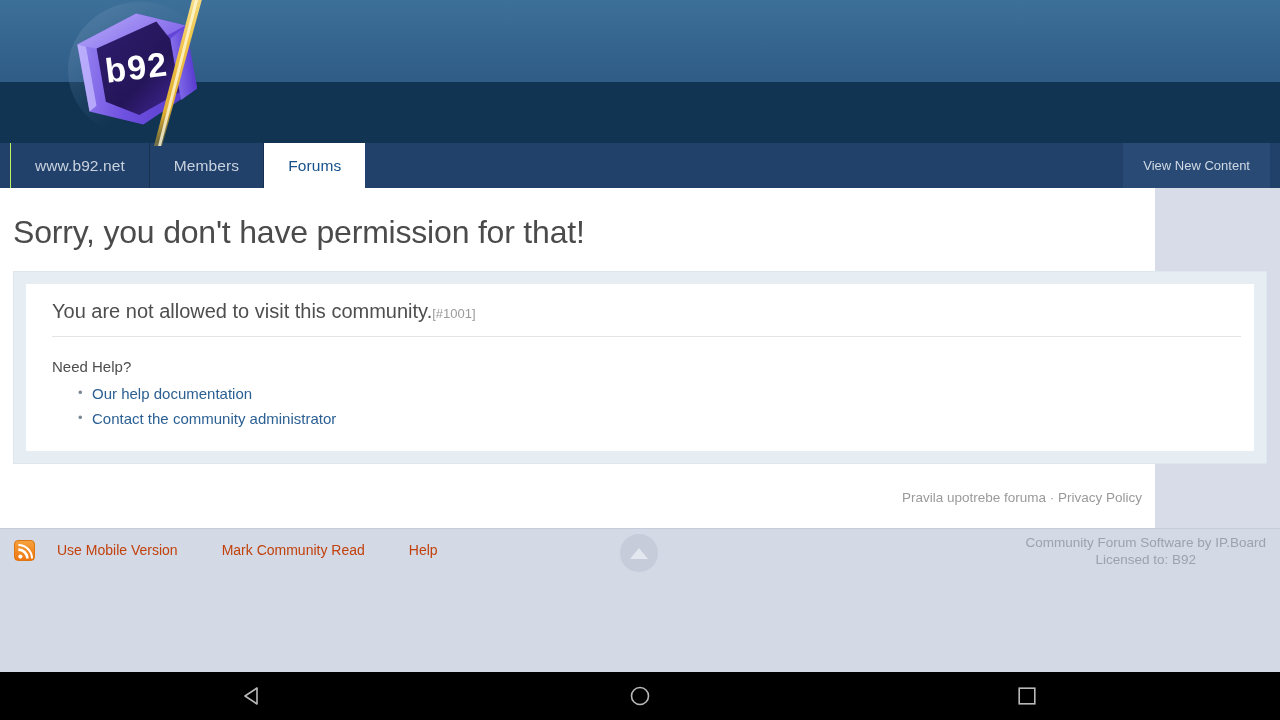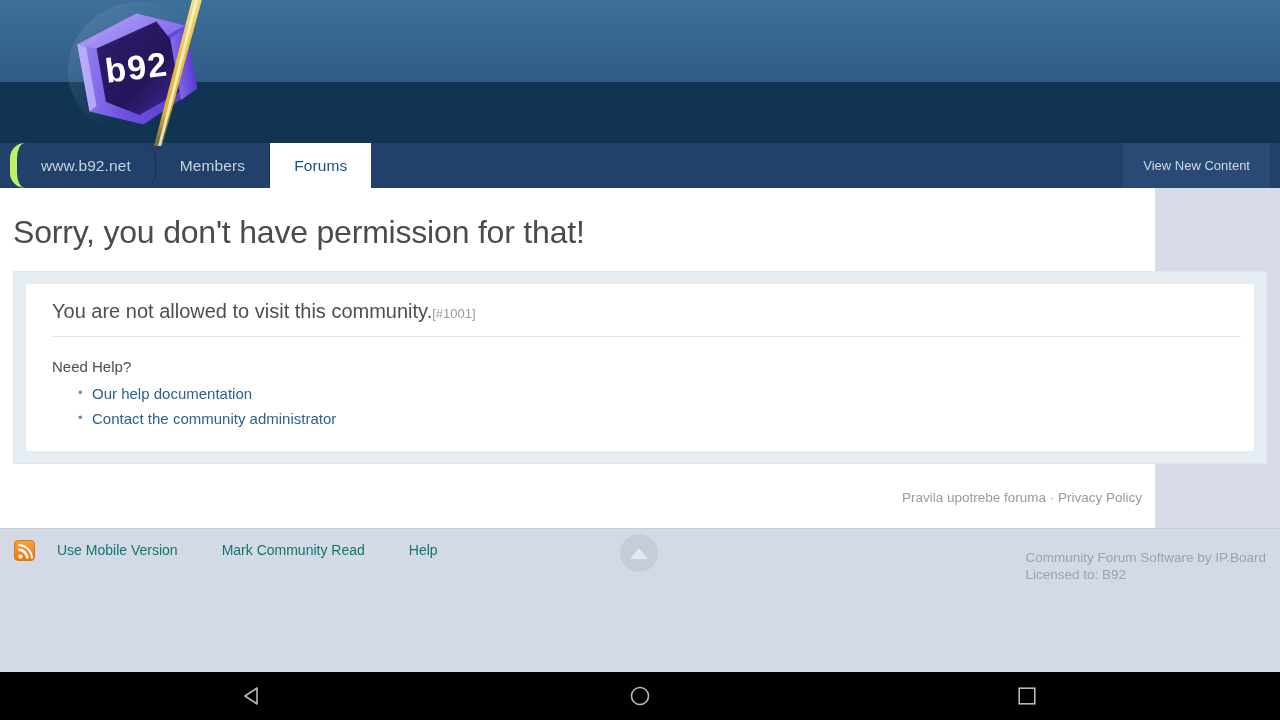--- a/index.html
+++ b/index.html
@@ -65,21 +65,21 @@
     align-items: center;
     padding: 0 24px;
     font-size: 15.5px;
     color: #c8d2de;
     text-decoration: none;
     letter-spacing: 0.1px;
     border-right: 1px solid #17304f;
     background: #21406a;
     white-space: nowrap;
   }
-  .nav-tab.first { border-left: 7px solid #bef264; border-radius: 15px; }
+  .nav-tab.first { border-left: 1px solid #bef264; }
 
   .nav-tab.active {
     background: #ffffff;
     color: #17518c;
     font-weight: normal;
     border-right: none;
     border-left: none;
   }
 
   .nav-spacer { flex: 1; }
@@ -209,31 +209,31 @@
     border: 1px solid #e0760f;
     position: relative;
     flex: 0 0 auto;
     margin-right: 22px;
     margin-left: 0;
   }
   .rss-icon svg { position: absolute; left: 3px; top: 3px; }
 
   .footer-link {
     font-size: 14px;
-    color: #0f766e;
+    color: #c2410c;
     text-decoration: none;
     margin-right: 44px;
     white-space: nowrap;
   }
 
   .footer-credit {
     position: absolute;
     right: 14px;
-    top: 20px;
-    text-align: left;
+    top: 5px;
+    text-align: center;
     font-size: 13.5px;
     color: #9ba3ae;
     line-height: 17px;
   }
 
   .scroll-top {
     position: absolute;
     left: 620px;
     top: 534px;
     width: 38px;

